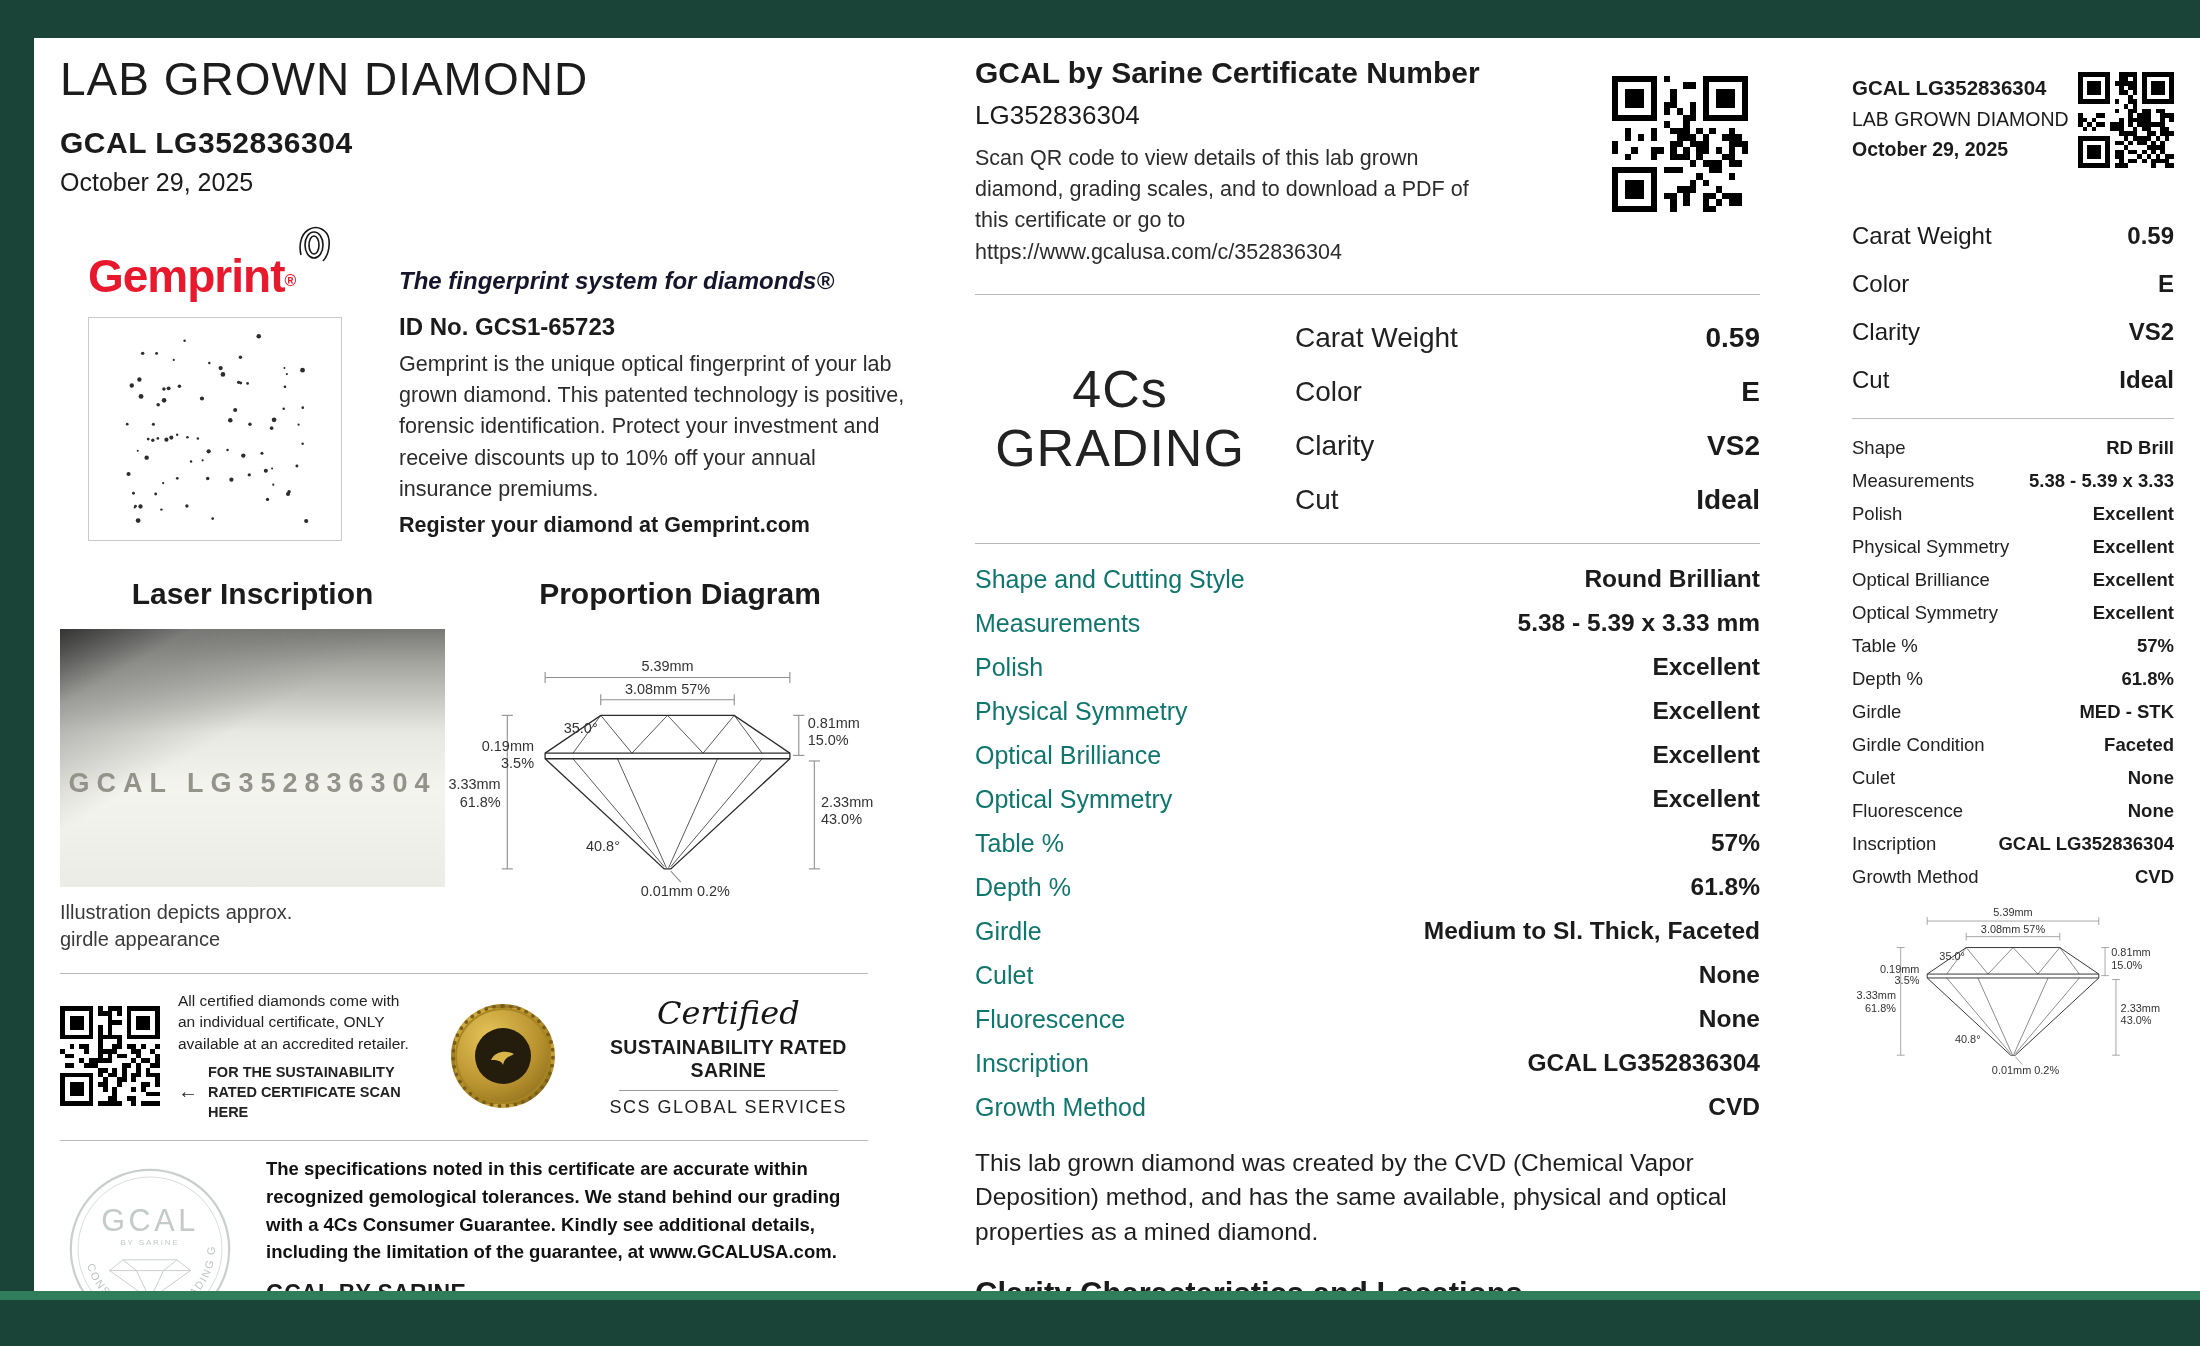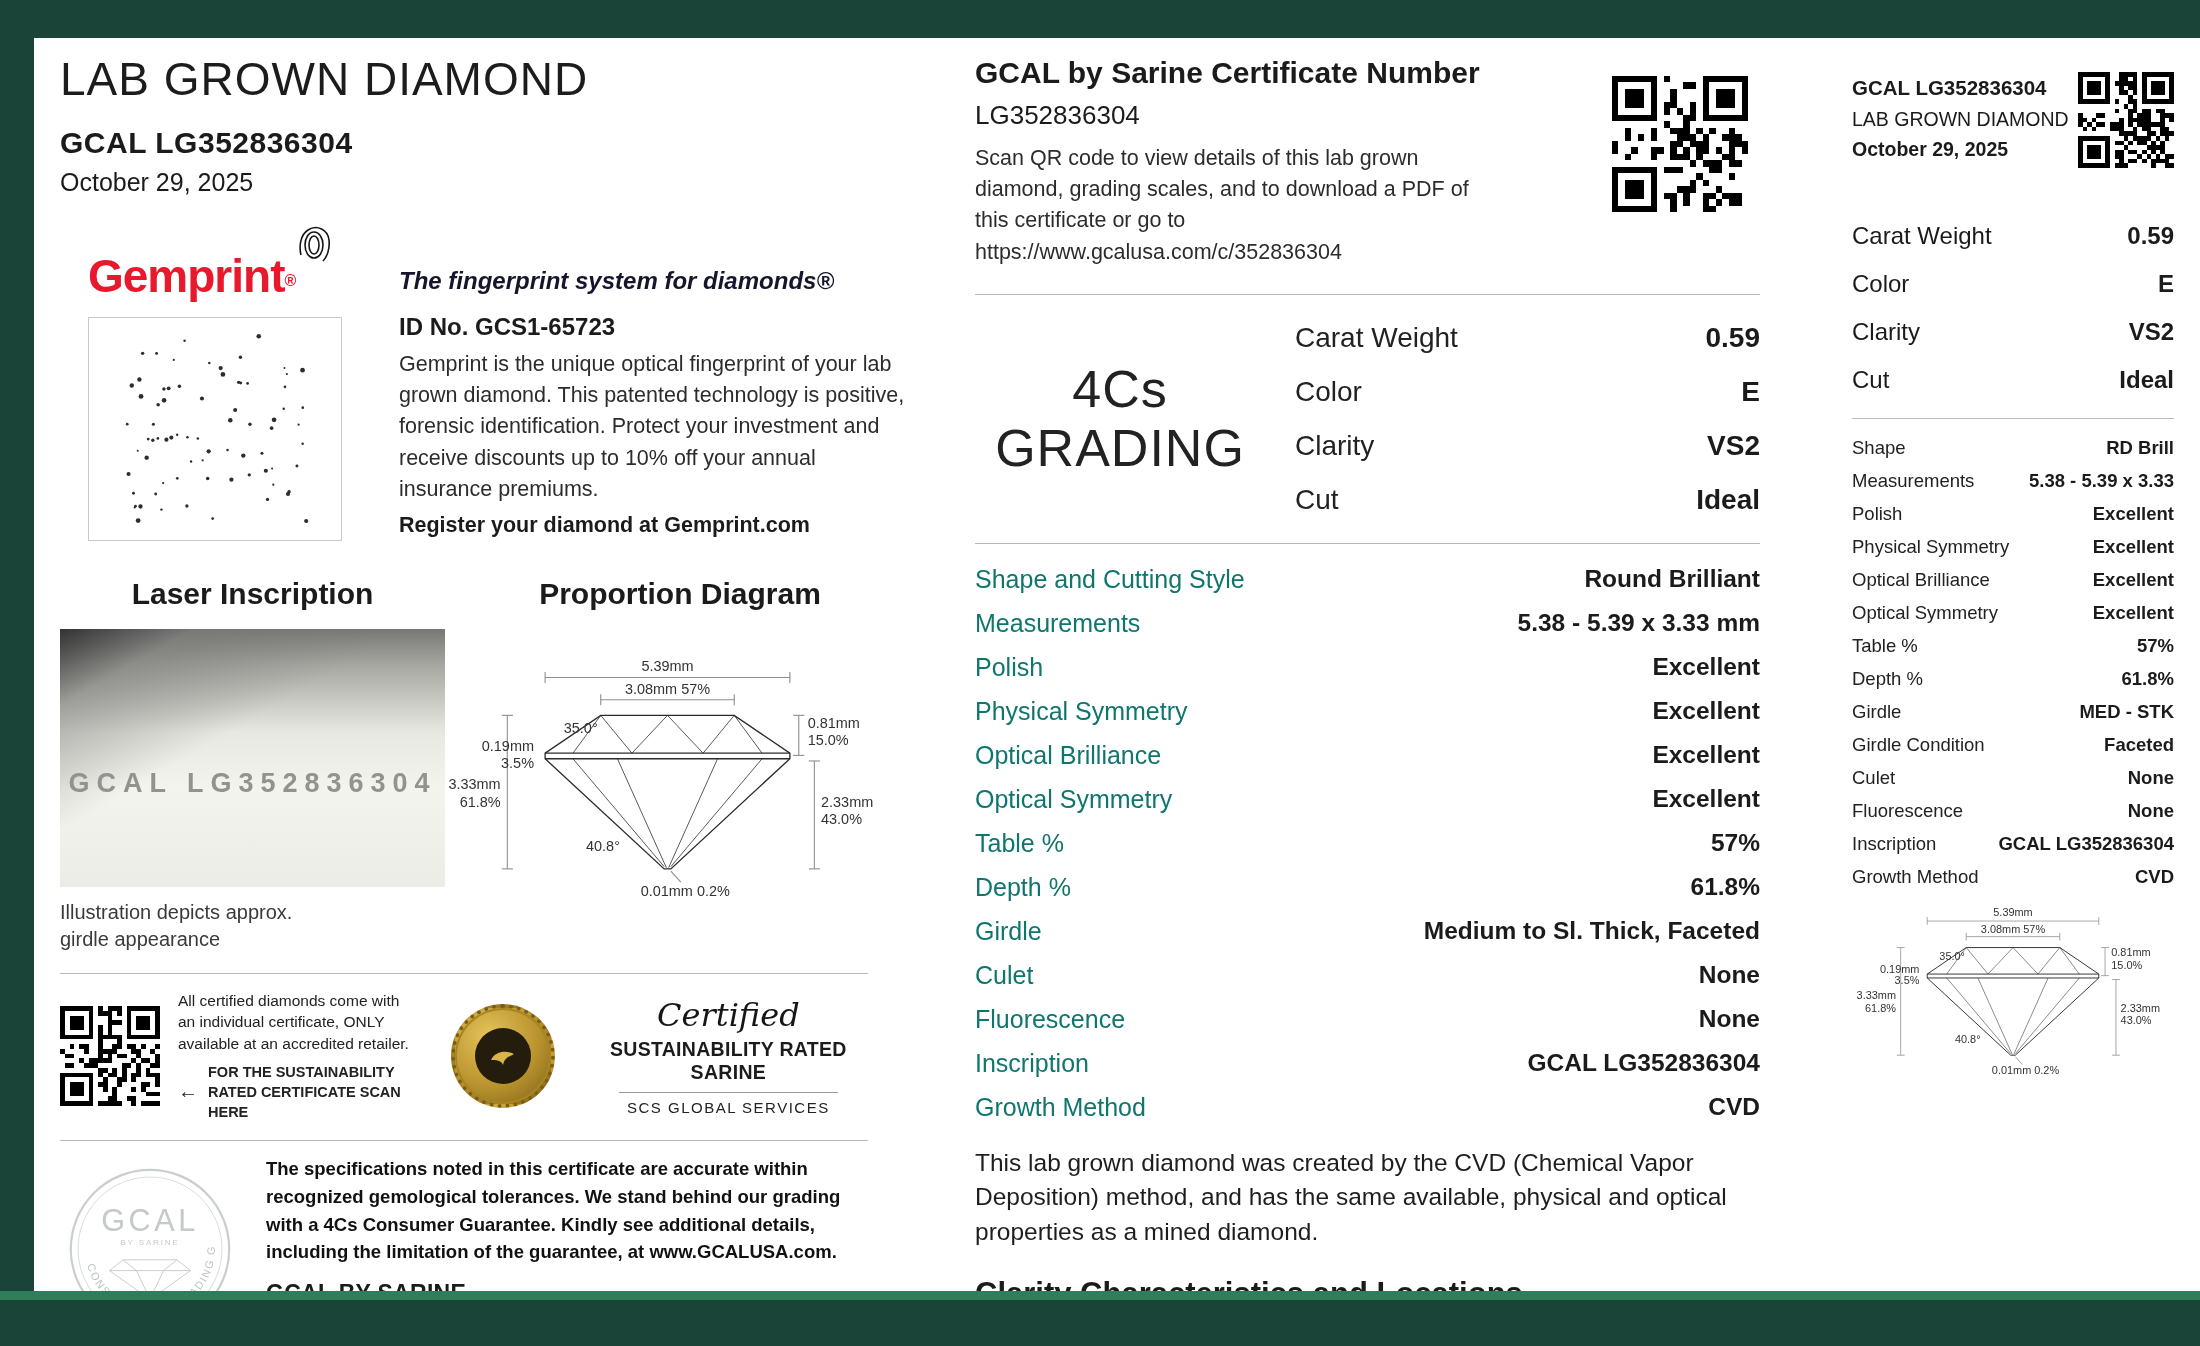--- a/index.html
+++ b/index.html
@@ -67,21 +67,21 @@
   .sustain-arrow{font-size:20px;margin-right:10px;}
   .seal{flex:none;margin-left:38px;}
   .seal-outer{width:96px;height:96px;border-radius:50%;border:4px dotted #7a5d16;
     background:radial-gradient(circle at 35% 30%, #e6c35a, #b8922e 55%, #7a5d16 100%);
     display:flex;align-items:center;justify-content:center;box-shadow:0 0 0 2px #a8861f inset;}
   .seal-inner{width:56px;height:56px;border-radius:50%;background:#241c0c;display:flex;align-items:center;justify-content:center;}
   .cert-block{margin-left:34px;text-align:center;}
   .certified-script{font-family:"DejaVu Serif","Liberation Serif",serif;font-style:italic;font-size:32px;color:#161616;}
   .rated-label{font-size:19.5px;font-weight:700;margin-top:4px;letter-spacing:.3px;}
   .cert-rule{border-top:1px solid #9a9a9a;margin:8px 30px 6px 30px;}
-  .agency-label{font-size:15px;letter-spacing:1.5px;color:#222;}
+  .agency-label{font-size:18px;letter-spacing:1.5px;color:#222;}
 
   .ldiv2{margin-top:18px;width:808px;}
   .guarantee{display:flex;margin-top:14px;}
   .watermark{flex:none;width:180px;height:180px;margin-top:4px;}
   .guarantee-right{margin-left:26px;max-width:600px;}
   .guarantee-text{font-size:18.5px;font-weight:700;line-height:1.5;color:#111;}
   .company{font-size:23px;font-weight:700;margin-top:14px;letter-spacing:.3px;}
   .contacts{display:grid;grid-template-columns:215px 215px 170px;margin-top:10px;font-size:20px;line-height:1.5;}
   .contact-col .lbl{font-weight:700;}
 

